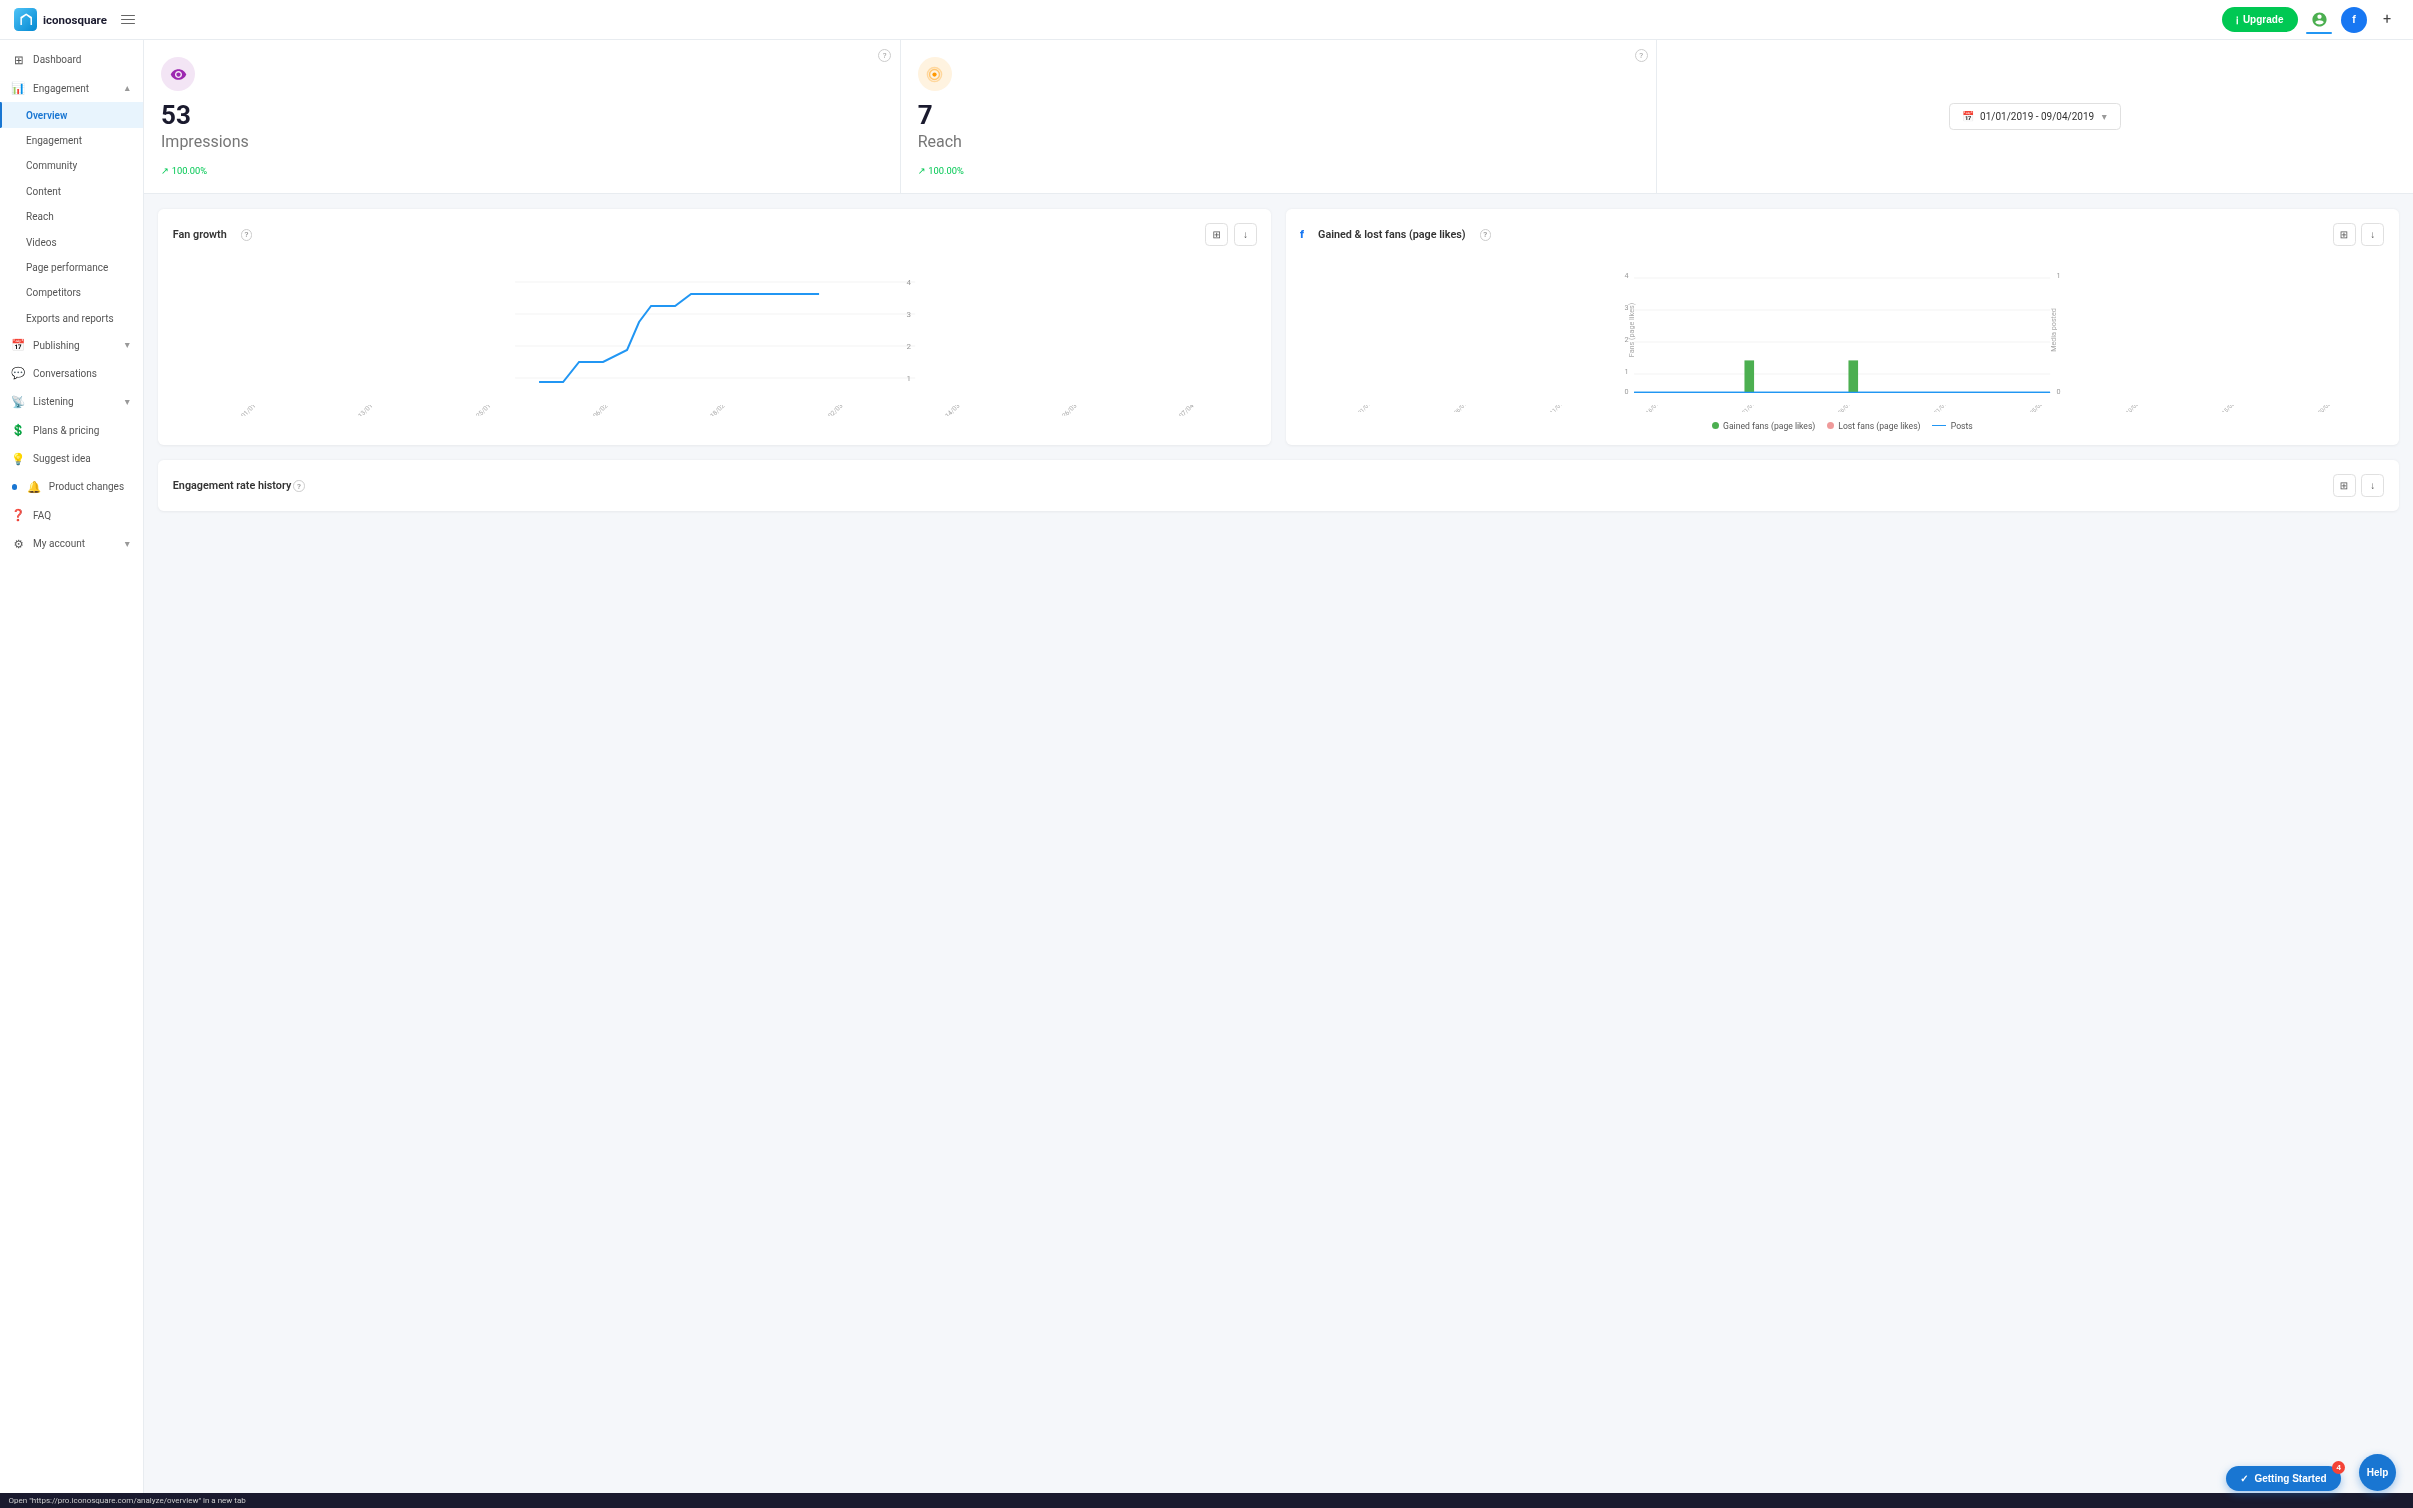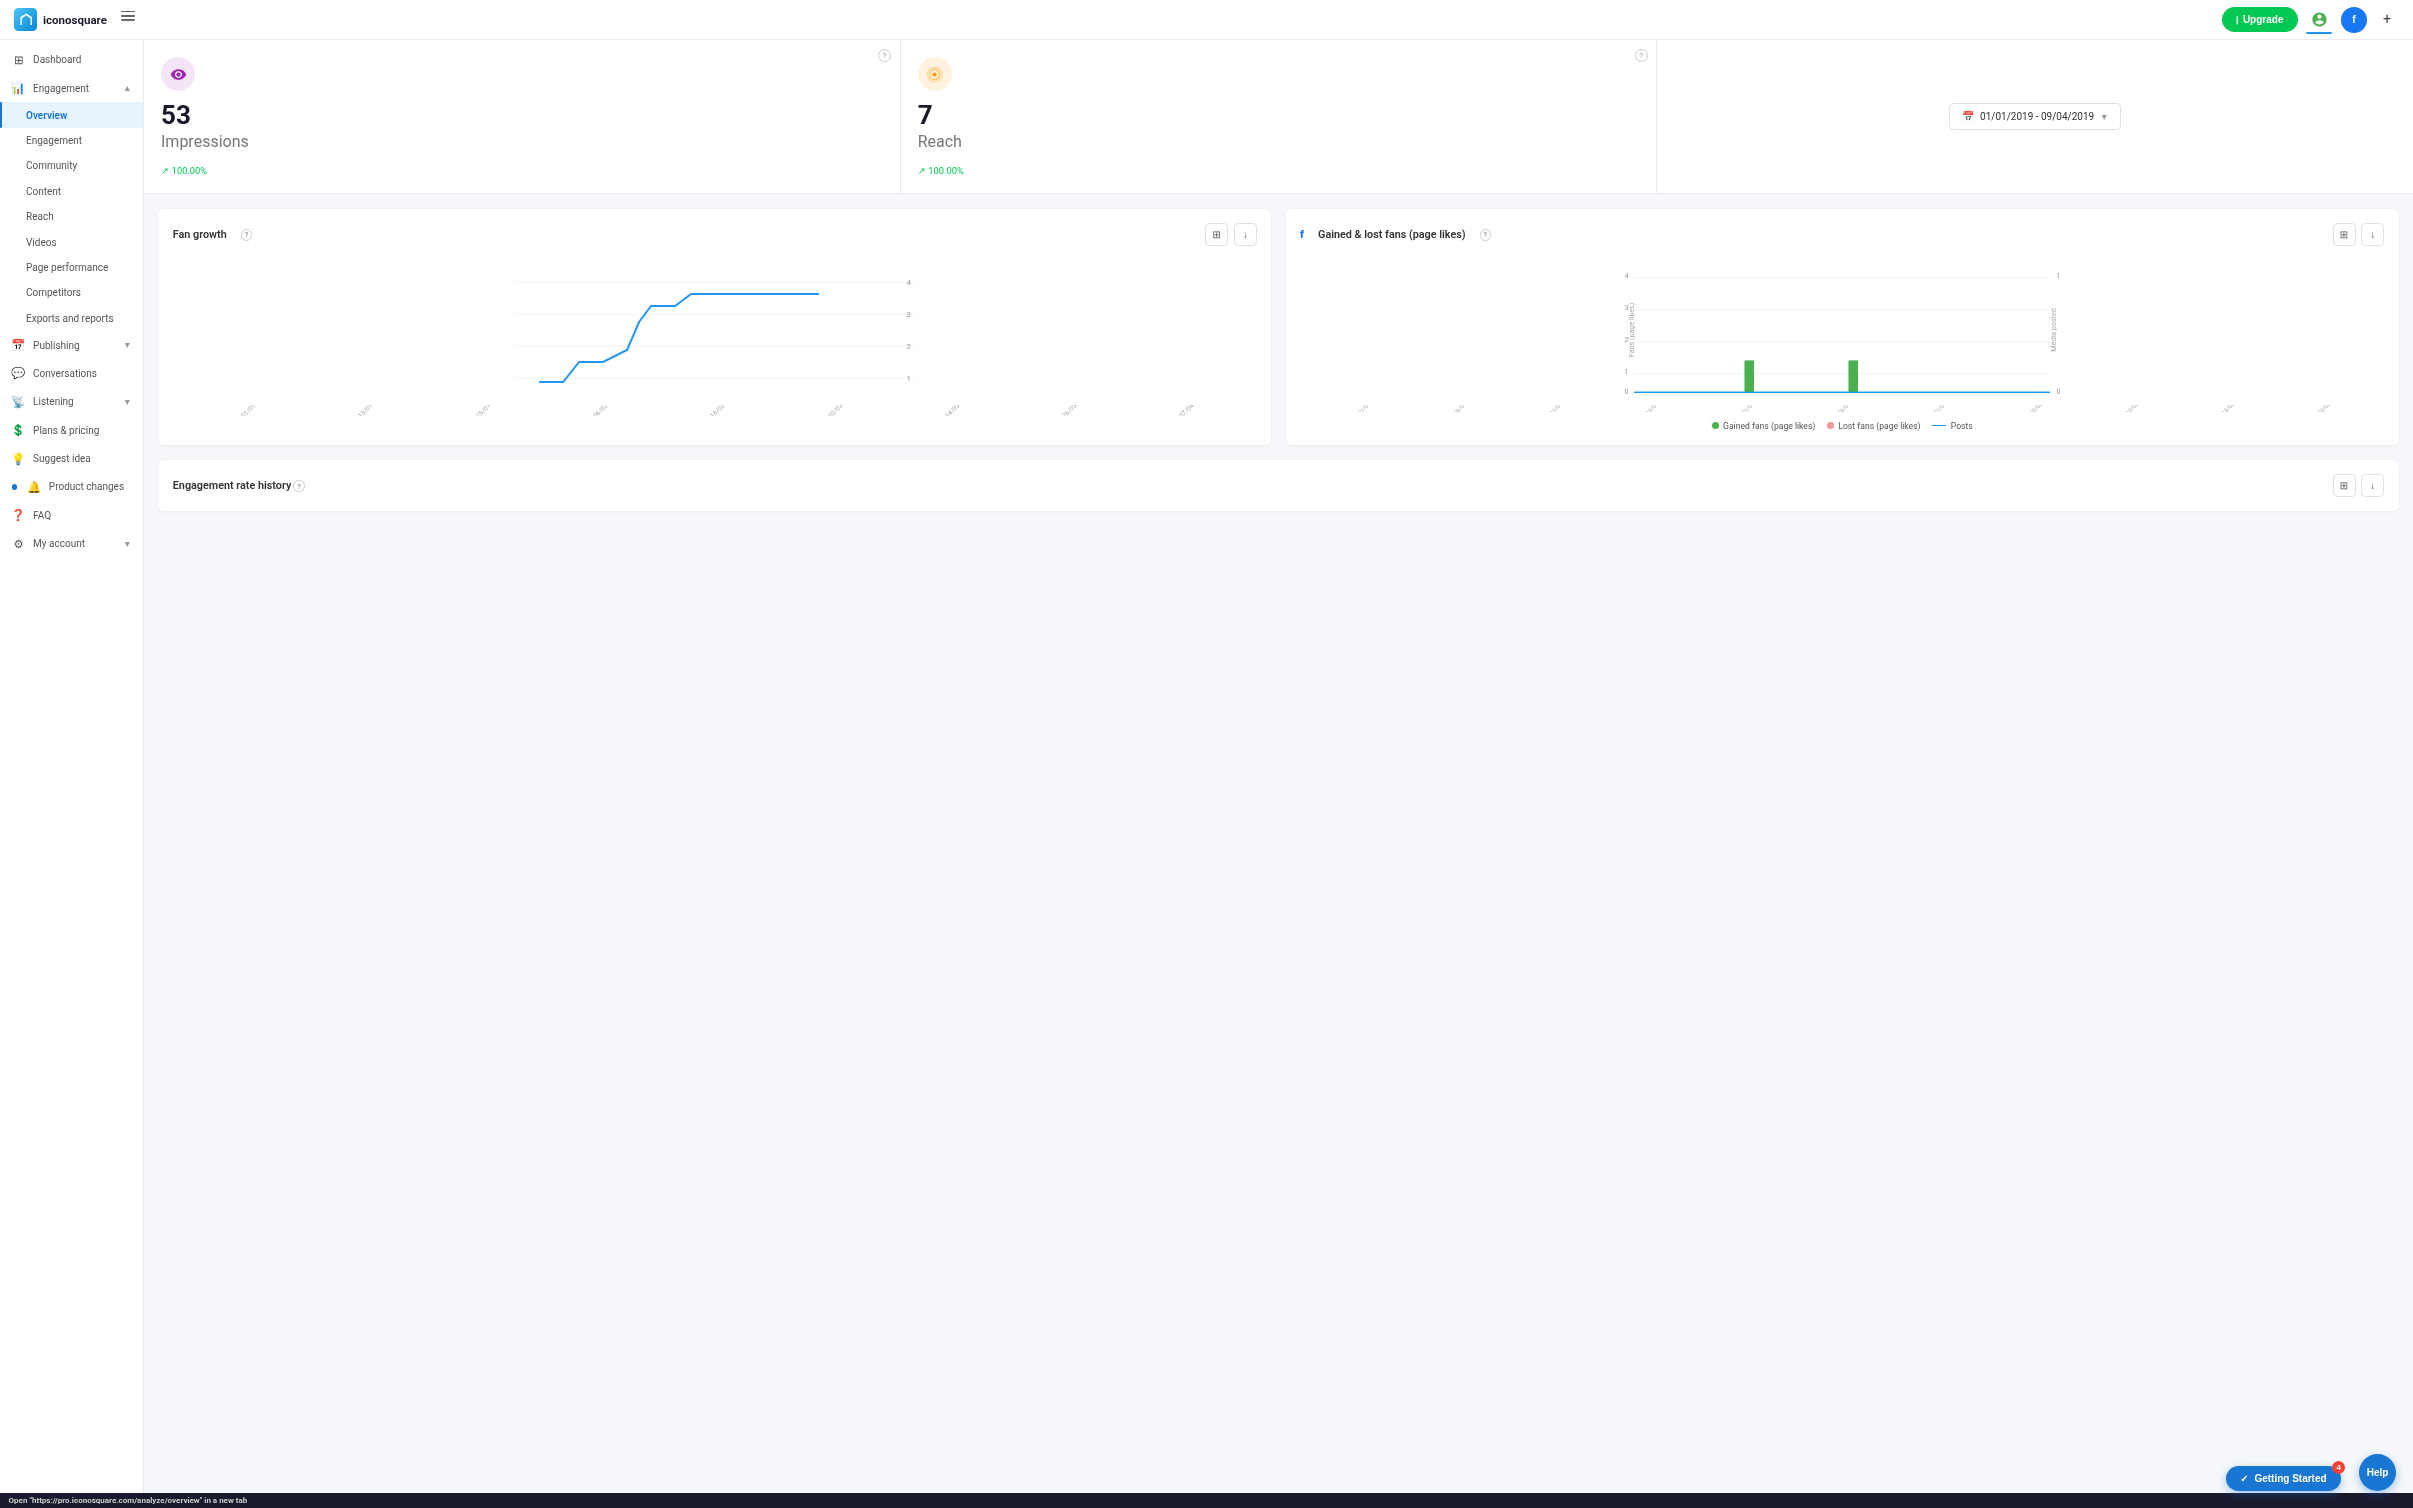--- a/index.html
+++ b/index.html
@@ -4,21 +4,21 @@
   <style>
     * { box-sizing: border-box; margin: 0; padding: 0; }
     body { font-family: -apple-system, BlinkMacSystemFont, 'Segoe UI', Roboto, sans-serif; background: #f5f7fa; display: flex; flex-direction: column; height: 100vh; overflow: hidden; }
 
     
     .header {
       display: flex; align-items: center; justify-content: space-between;
       background: #fff; border-bottom: 0.7px solid #e8ecf0;
       padding: 0 14.4px; height: 40px; flex-shrink: 0; z-index: 100;
     }
-    .header-left { display: flex; gap: 11px; }
+    .header-left { display: flex; align-items: center; gap: 11px; }
     .logo { display: flex; align-items: center; gap: 5.7px; font-weight: 700; font-size: 11.5px; color: #1a1a2e; }
     .logo-icon { width: 23px; height: 23px; background: linear-gradient(135deg, #4fc3f7, #0288d1); border-radius: 4.3px; display: flex; align-items: center; justify-content: center; }
     .logo-icon svg { width: 14.4px; height: 14.4px; fill: white; }
     .hamburger { cursor: pointer; display: flex; flex-direction: column; gap: 2.9px; padding: 2.9px; }
     .hamburger span { display: block; width: 14.4px; height: 1.4px; background: #666; border-radius: 1.4px; }
     .header-right { display: flex; align-items: center; gap: 8.6px; }
     .upgrade-btn { background: #00c853; color: white; border: none; border-radius: 14.4px; padding: 5.7px 14.4px; font-size: 10px; font-weight: 600; cursor: pointer; display: flex; align-items: center; gap: 4.3px; }
     .upgrade-btn .icon { font-size: 10px; }
     .nav-icon { width: 26px; height: 26px; display: flex; align-items: center; justify-content: center; cursor: pointer; }
     .fb-avatar { width: 26px; height: 26px; background: #1877f2; border-radius: 50%; display: flex; align-items: center; justify-content: center; color: white; font-weight: 700; font-size: 10px; }
@@ -84,21 +84,21 @@
     .bottom-card-header { display: flex; align-items: center; justify-content: space-between; }
     .bottom-card-title { font-size: 10.8px; font-weight: 600; color: #333; display: flex; align-items: flex-end; gap: 2px; }
 
     
     .chart-legend { display: flex; gap: 11.5px; margin-top: 8.6px; flex-wrap: wrap; justify-content: center; }
     .legend-item { display: flex; align-items: center; gap: 4.3px; font-size: 8.6px; color: #555; }
     .legend-dot { width: 7.2px; height: 7.2px; border-radius: 50%; flex-shrink: 0; }
     .legend-line { width: 14.4px; height: 1.4px; flex-shrink: 0; }
 
     
-    .status-bar { background: #1a1a2e; color: #ccc; font-size: 8px; padding: 2.9px 8.6px; font-weight: bold; }
+    .status-bar { background: #1a1a2e; color: #ccc; font-size: 8px; padding: 2.9px 8.6px; }
 
     
     .getting-started-btn {
       position: fixed; bottom: 17px; right: 72px;
       background: #1976d2; color: white; border: none; border-radius: 17px;
       padding: 7.2px 14.4px; font-size: 10px; font-weight: 600; cursor: pointer;
       display: flex; align-items: center; gap: 5.7px; box-shadow: 0 2.9px 8.6px rgba(25,118,210,0.4);
     }
     .badge { background: #f44336; color: white; border-radius: 50%; width: 13px; height: 13px; font-size: 8px; display: flex; align-items: center; justify-content: center; position: absolute; top: -4.3px; right: -4.3px; }
     .getting-started-wrapper { position: relative; }

